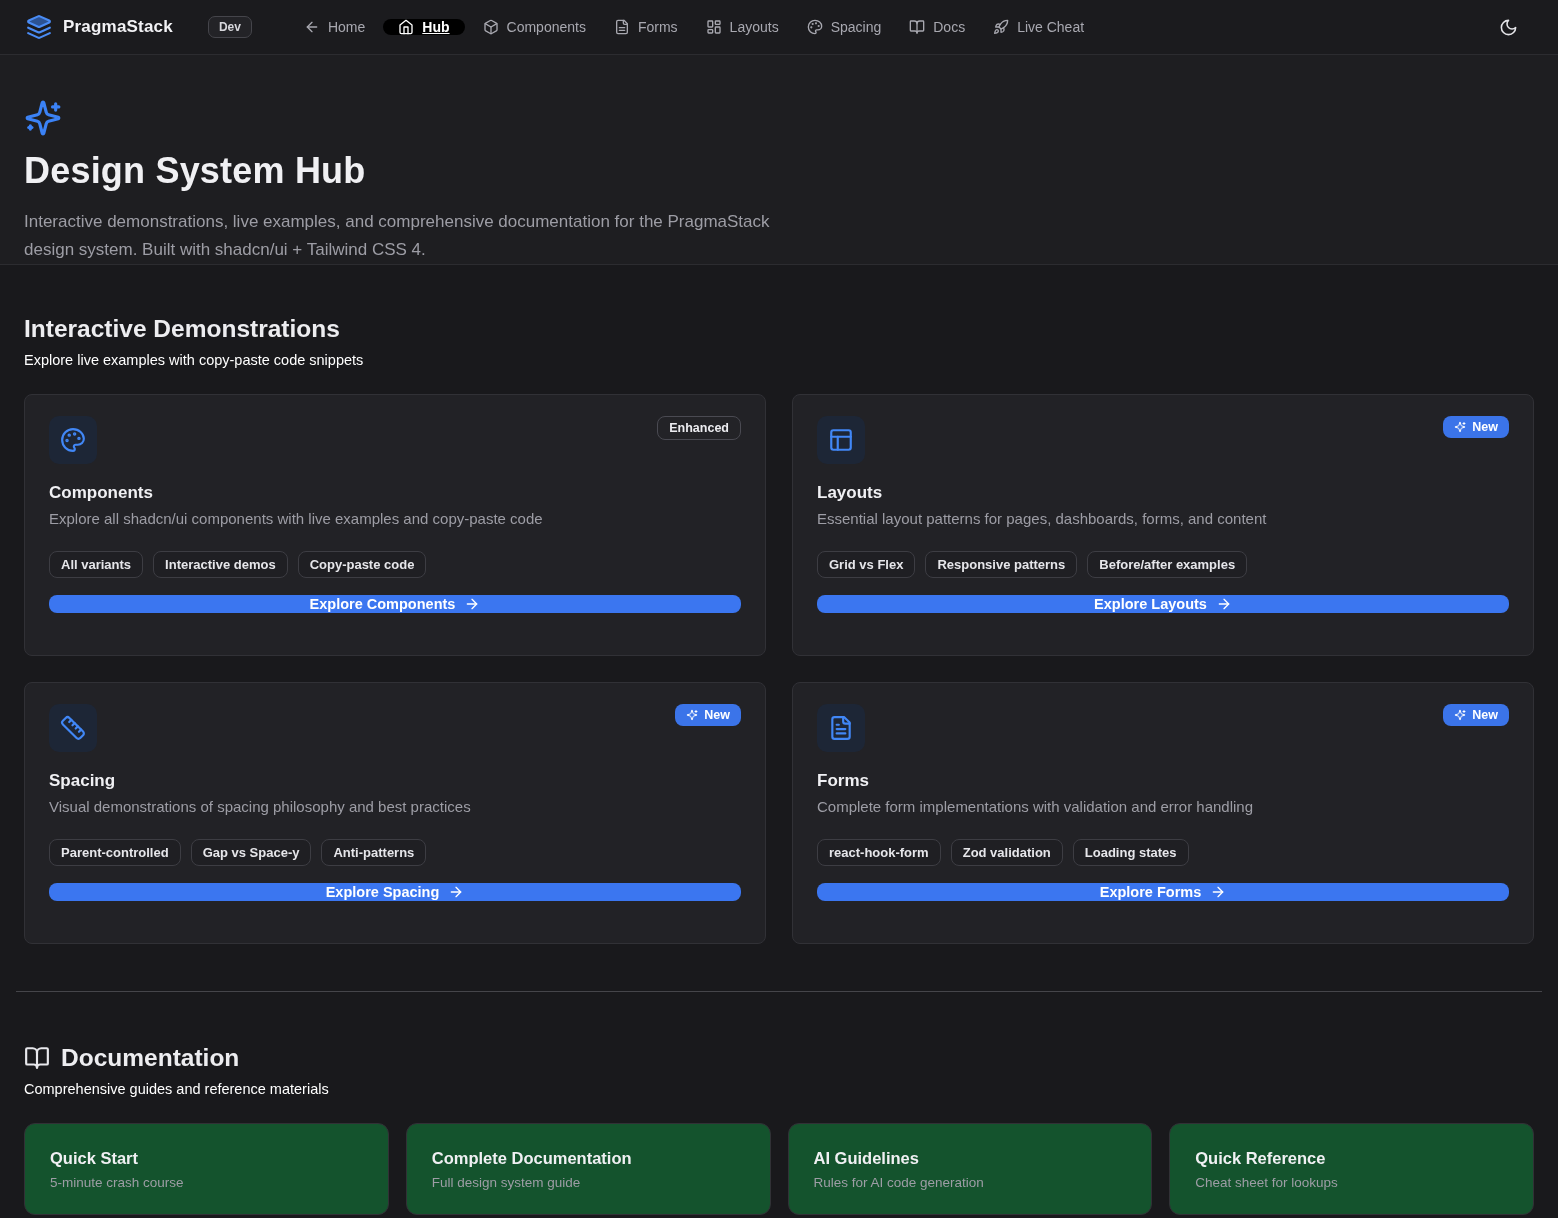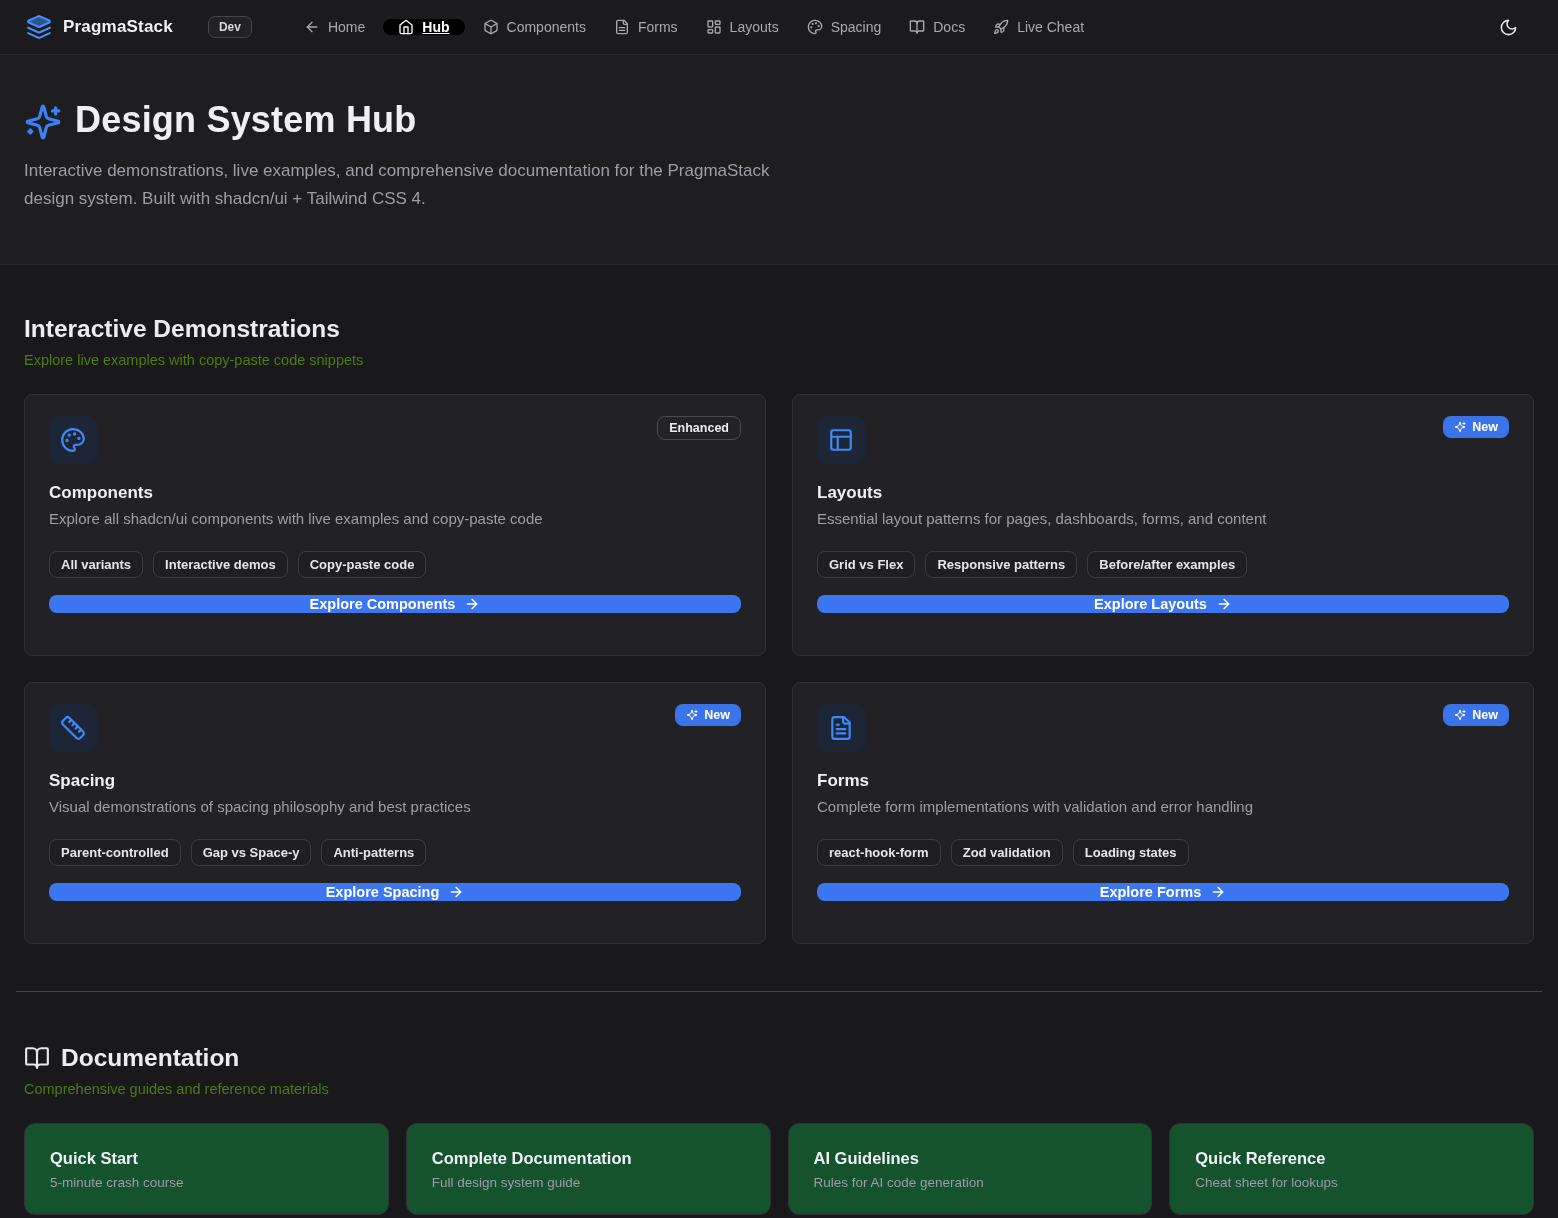--- a/index.html
+++ b/index.html
@@ -29,29 +29,29 @@
     display: flex; align-items: center; gap: 8px; color: #a8a8b0;
     font-size: 14px; padding: 8px 10px; border-radius: 8px; cursor: pointer; text-decoration: none;
   }
   .nav-item .nic { width: 16px; height: 16px; }
   .nav-item.active { background: #000000; color: #ffffff; font-weight: 600; padding: 0 15px; text-decoration: underline; }
   .theme-toggle { margin-left: auto; color: #e4e4e8; cursor: pointer; background: none; border: none; }
   .theme-toggle svg { width: 19px; height: 19px; }
 
   
   .hero { background: #1e1e21; border-bottom: 1px solid #2c2c30; padding: 44px 24px 0; height: 210px; }
-  .hero-title-row { display: flex; align-items: flex-end; gap: 13px; }
+  .hero-title-row { display: flex; align-items: flex-start; gap: 13px; flex-direction: column; }
   .hero-sparkles { width: 38px; height: 38px; color: #3b82f6; }
   .hero-title { font-size: 36px; font-weight: 700; color: #f0f0f3; letter-spacing: .2px; }
   .hero-sub { margin-top: 16px; max-width: 755px; font-size: 17px; line-height: 1.64; color: #9d9da5; }
 
   
   .main { padding: 0 24px; }
   .section-h2 { font-size: 24.5px; font-weight: 700; color: #ededf0; }
-  .section-sub { margin-top: 9px; font-size: 14.5px; color: #4d7c0f; }
+  .section-sub { margin-top: 9px; font-size: 14.5px; color: #ffffff; }
   .demos { padding-top: 50px; }
   .docs-h2-row { display: flex; align-items: center; gap: 11px; }
   .docs-h2-row svg { width: 26px; height: 26px; color: #e8e8ec; }
 
   
   .demo-grid { margin-top: 26px; display: grid; grid-template-columns: 1fr 1fr; gap: 26px; }
   .card {
     background: #222226; border: 1px solid #313136; border-radius: 8px;
     padding: 21px 24px 42px; cursor: pointer;
   }

